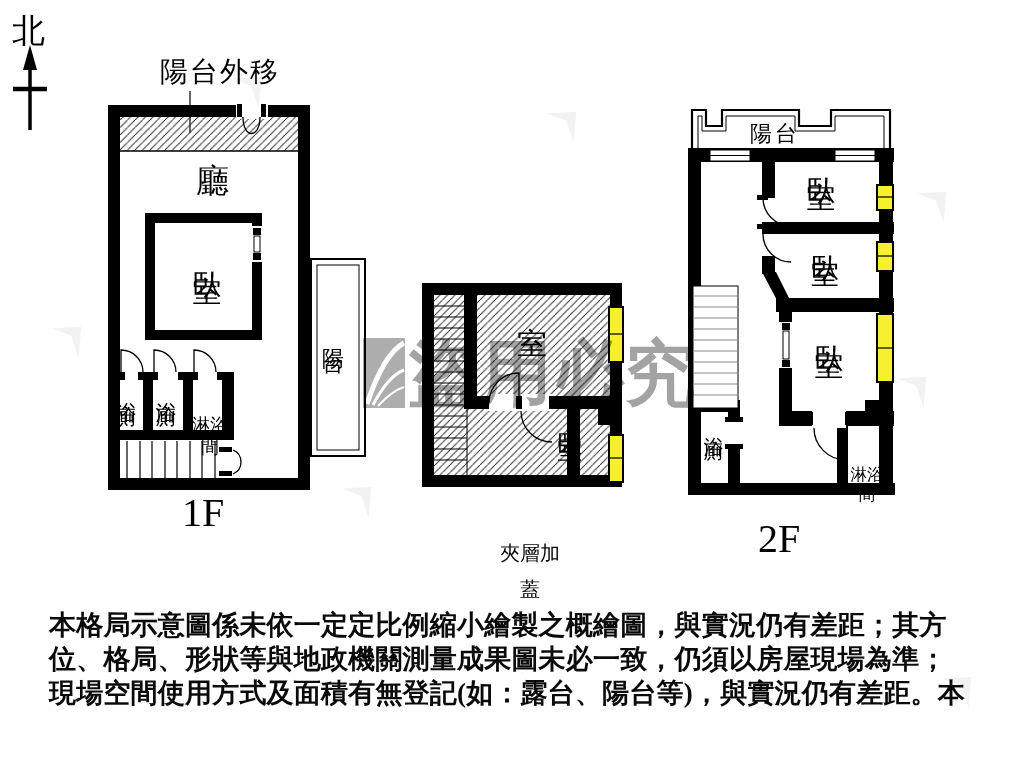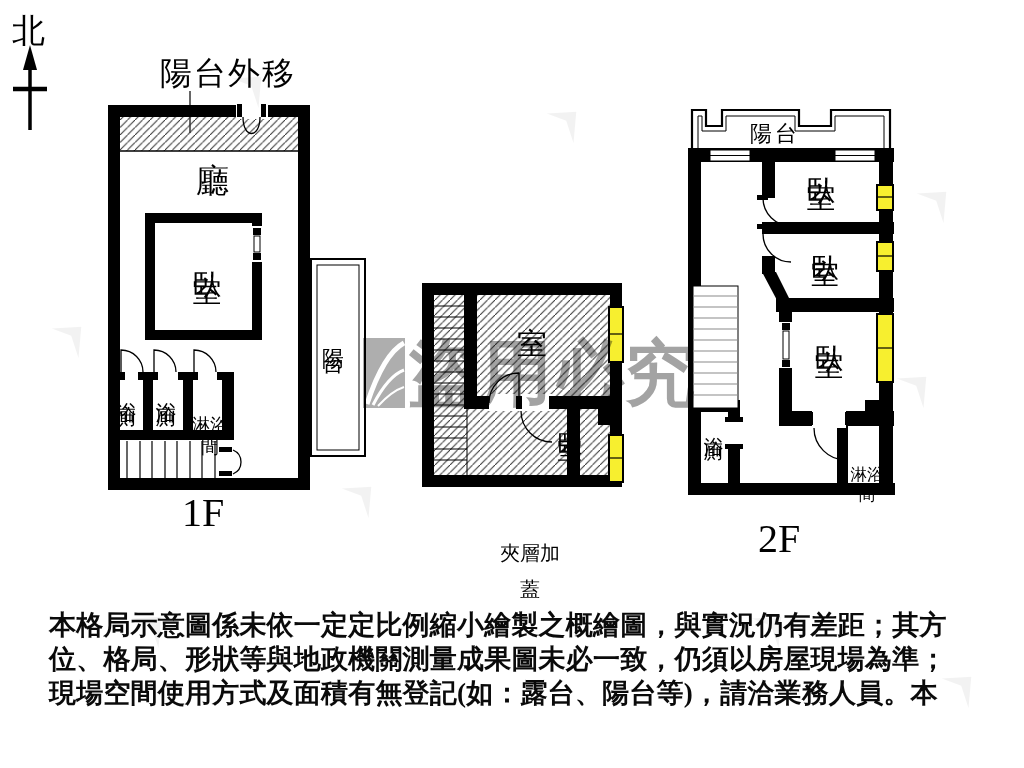--- a/index.html
+++ b/index.html
@@ -4,21 +4,21 @@
 <style>
   html,body{margin:0;padding:0;background:#fff;}
   #stage{position:relative;width:1024px;height:768px;background:#fff;overflow:hidden;
          font-family:"Liberation Serif","DejaVu Serif",serif;color:#000;}
   #plan-svg{position:absolute;left:0;top:0;}
   .lbl{position:absolute;white-space:pre;line-height:1.05;}
   .vtext{writing-mode:vertical-rl;text-orientation:upright;letter-spacing:3px;}
   .wrap{white-space:normal;text-align:center;margin-top:28px;}
   
   .t-north{left:12px;top:14px;font-size:33px;}
-  .t-balcony-moved{left:160px;top:57px;font-size:32px;letter-spacing:2px;}
+  .t-balcony-moved{left:160px;top:57px;font-size:28px;letter-spacing:2px;}
   .t-living{left:196px;top:164px;font-size:33px;}
   .t-bed1f{left:192px;top:249px;font-size:29px;}
   .t-bath1{left:115px;top:385px;font-size:21px;}
   .t-bath2{left:155px;top:385px;font-size:21px;}
   .t-shower1f{left:188px;top:386px;width:44px;font-size:18px;line-height:22px;}
   .t-balc1f{left:322px;top:331px;font-size:22px;}
   .t-1f{left:182px;top:492px;font-size:40px;}
   .t-mezroom{left:517px;top:328px;font-size:30px;}
   .t-mezbed{left:556px;top:413px;font-size:25px;}
   .t-mezname{left:496px;top:507px;width:68px;font-size:20px;line-height:36px;}
@@ -281,21 +281,21 @@
   <div class="lbl t-bd1 vtext">臥室</div>
   <div class="lbl t-bd2 vtext">臥室</div>
   <div class="lbl t-bd3 vtext">臥室</div>
   <div class="lbl t-bath2f vtext">浴廁</div>
   <div class="lbl t-shower2f wrap">淋浴間</div>
   <div class="lbl t-2f">2F</div>
 
   <div id="disclaimer">
     <div>本格局示意圖係未依一定定比例縮小繪製之概繪圖，與實況仍有差距；其方</div>
     <div>位、格局、形狀等與地政機關測量成果圖未必一致，仍須以房屋現場為準；</div>
-    <div>現場空間使用方式及面積有無登記(如：露台、陽台等)，請洽業務人員。本</div>
+    <div>現場空間使用方式及面積有無登記(如：露台、陽台等)，與實況仍有差距。本</div>
   </div>
 
   <div class="mark" style="left:240px;top:60px;"></div>
   <div class="mark" style="left:555px;top:95px;"></div>
   <div class="mark" style="left:925px;top:175px;"></div>
   <div class="mark" style="left:60px;top:310px;"></div>
   <div class="mark" style="left:350px;top:470px;"></div>
   <div class="mark" style="left:905px;top:360px;"></div>
   <div class="mark" style="left:140px;top:600px;"></div>
   <div class="mark" style="left:760px;top:600px;"></div>

